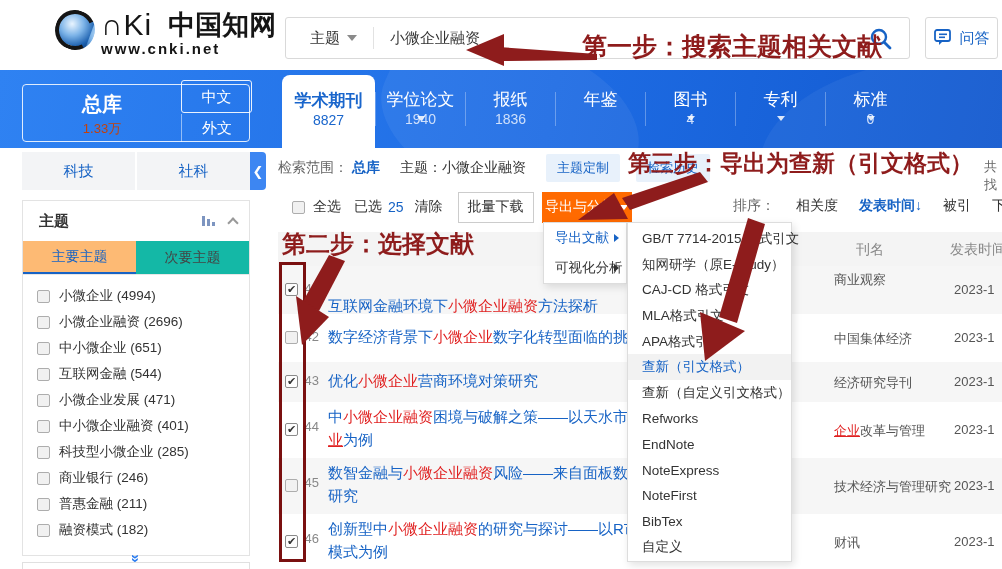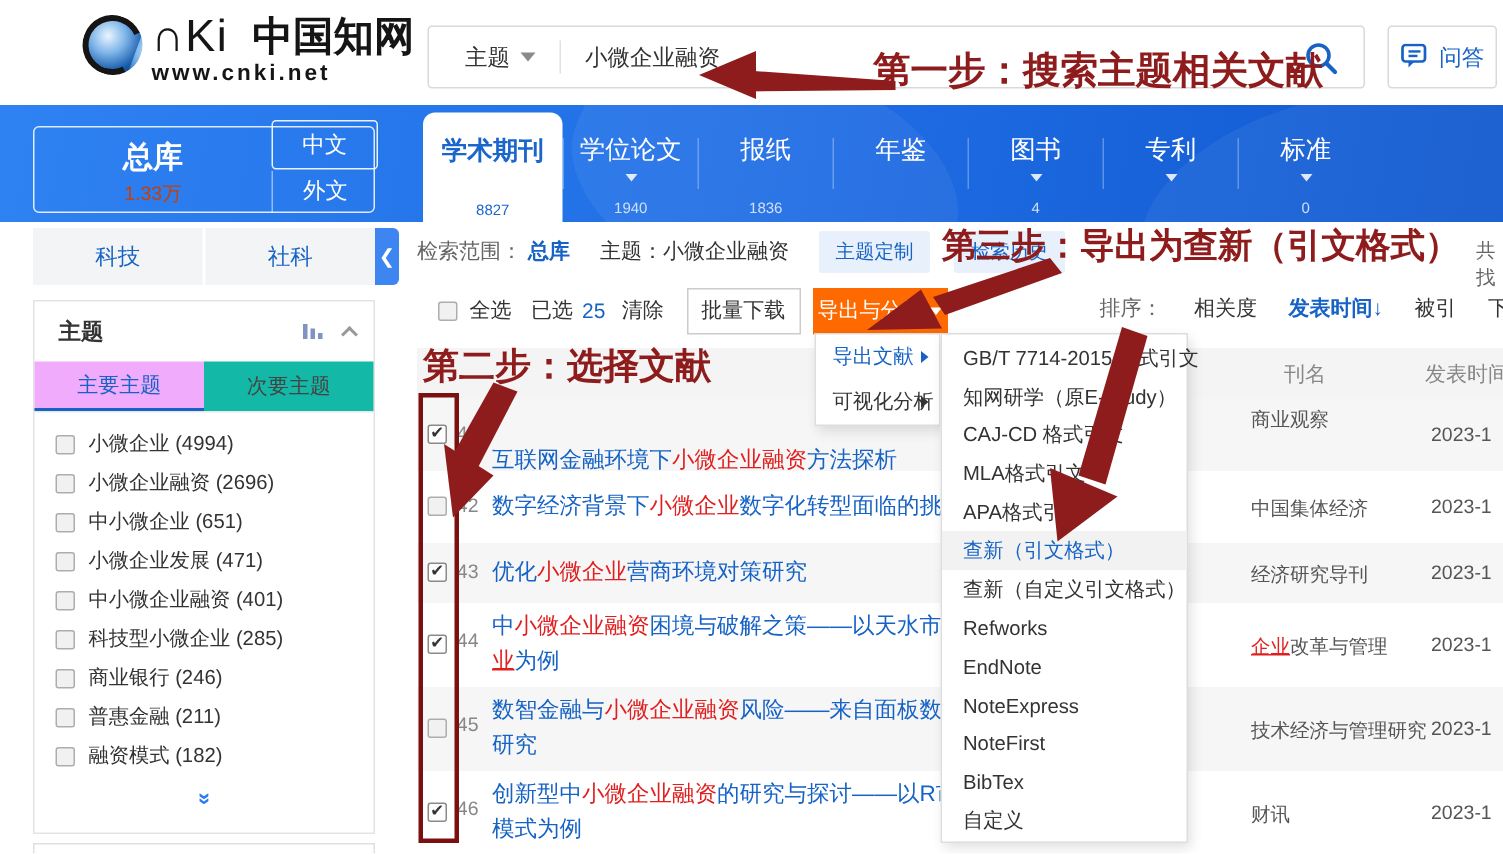--- a/index.html
+++ b/index.html
@@ -40,21 +40,21 @@
   .zk-main { position:absolute; left:0; top:0; width:158px; height:100%; text-align:center; color:#fff; cursor:pointer;}
   .zk-label { font-size:20px; font-weight:bold; margin-top:6px; }
   .zk-count { font-size:13px; color:#c2410c; margin-top:2px; }
   .lang-cn { position:absolute; left:158px; top:-5px; width:71px; height:33px; border:1px solid rgba(255,255,255,.9);
     border-radius:3px; color:#fff; font-size:15px; text-align:center; line-height:31px; background:transparent; cursor:pointer;}
   .lang-wn { position:absolute; left:158px; top:29px; width:71px; height:28px; color:#fff; font-size:15px;
     text-align:center; line-height:28px; border-left:1px solid rgba(255,255,255,.5); cursor:pointer;}
   #navtabs { position:absolute; left:282px; top:70px; height:78px; display:flex; }
   .ntab { width:90px; position:relative; text-align:center; color:#fff; cursor:pointer; }
   .ntab .nlabel { font-size:17px; margin-top:18px; }
-  .ntab .ncount { font-size:10px; color:#cfe0fb; margin-top:23px; }
+  .ntab .ncount { font-size:14px; color:#cfe0fb; margin-top:0; }
   .ntab .ncaret { position:absolute; bottom:5px; left:50%; transform:translateX(-50%);
     width:0;height:0;border-left:4px solid transparent;border-right:4px solid transparent;border-top:5px solid rgba(255,255,255,.85);}
   .ntab.active { width:93px; background:#fff; border-radius:8px 8px 0 0; height:73px; margin-top:5px; color:#1a66cc;}
   .ntab.active .nlabel { font-weight:bold; margin-top:14px; font-size:17px;}
   .ntab.active .ncount { color:#1a66cc; }
   .ntab:not(.active):not(:first-child) { border-left:1px solid rgba(255,255,255,.3); height:34px; margin-top:22px; }
   .ntab:not(.active):not(:first-child) .nlabel { margin-top:-4px; }
 
   
   .sb-tabs { left:22px; top:152px; width:228px; height:38px; display:flex; gap:2px;}
@@ -62,21 +62,21 @@
   .collapse-btn { left:250px; top:152px; width:16px; height:38px; background:#3d86f2; border-radius:0 4px 4px 0;
     color:#fff; font-size:13px; display:flex; align-items:center; justify-content:center; cursor:pointer;}
   .topic-box { left:22px; top:200px; width:228px; height:356px; border:1px solid #e3e3e3; background:#fff;}
   .tb-head { height:40px; display:flex; align-items:center; padding:0 12px 0 16px; }
   .tb-title { font-size:15px; font-weight:bold; color:#333; flex:1;}
   .bars { display:flex; align-items:flex-end; gap:2px; margin-right:14px; cursor:pointer;}
   .bars i { display:block; width:3px; background:#7d95c0; }
   .chev-up { width:8px; height:8px; border-left:2px solid #999; border-top:2px solid #999; transform:rotate(45deg); margin-top:3px; cursor:pointer;}
   .tb-subtabs { height:34px; display:flex; border-bottom:1px solid #e7e7e7;}
   .tb-subtab { flex:1; font-size:14px; display:flex; align-items:center; justify-content:center; cursor:pointer; }
-  .tb-subtab.on { color:#1763c5; border-bottom:2px solid #1763c5; background:#f0abfc;}
+  .tb-subtab.on { color:#1763c5; border-bottom:2px solid #1763c5; background:#fdba74;}
   .tb-subtab.off { color:#444; background:#14b8a6; }
   .tb-list { padding:8px 0 0 14px; }
   .tb-item { height:26px; display:flex; align-items:center; gap:9px; cursor:pointer;}
   .tb-item .lbl { font-size:13.5px; color:#333; }
   .cb { width:13px; height:13px; border:1px solid #adadad; background:#f1f1f1; border-radius:2px;
     font-size:11px; line-height:11px; text-align:center; color:#333; flex:none;}
   .cb.on { background:#fdfdfd; border-color:#8a8a8a; }
   .tb-more { text-align:center; margin-top:6px; color:#2a7cf0; cursor:pointer;}
   .tb-more span { display:inline-block; transform:rotate(90deg); font-size:15px; font-weight:bold; letter-spacing:-2px;}
   .next-panel { left:22px; top:562px; width:228px; height:7px; border:1px solid #e0e0e0; border-bottom:none; background:#fff;}
@@ -243,20 +243,24 @@
         <span class="cb"></span>
         <span class="lbl">小微企业 (4994)</span>
       </div>
       <div class="tb-item">
         <span class="cb"></span>
         <span class="lbl">小微企业融资 (2696)</span>
       </div>
       <div class="tb-item">
         <span class="cb"></span>
         <span class="lbl">中小微企业 (651)</span>
+      </div>
+      <div class="tb-item">
+        <span class="cb"></span>
+        <span class="lbl">互联网金融 (544)</span>
       </div>
       <div class="tb-item">
         <span class="cb"></span>
         <span class="lbl">小微企业发展 (471)</span>
       </div>
       <div class="tb-item">
         <span class="cb"></span>
         <span class="lbl">中小微企业融资 (401)</span>
       </div>
       <div class="tb-item">

